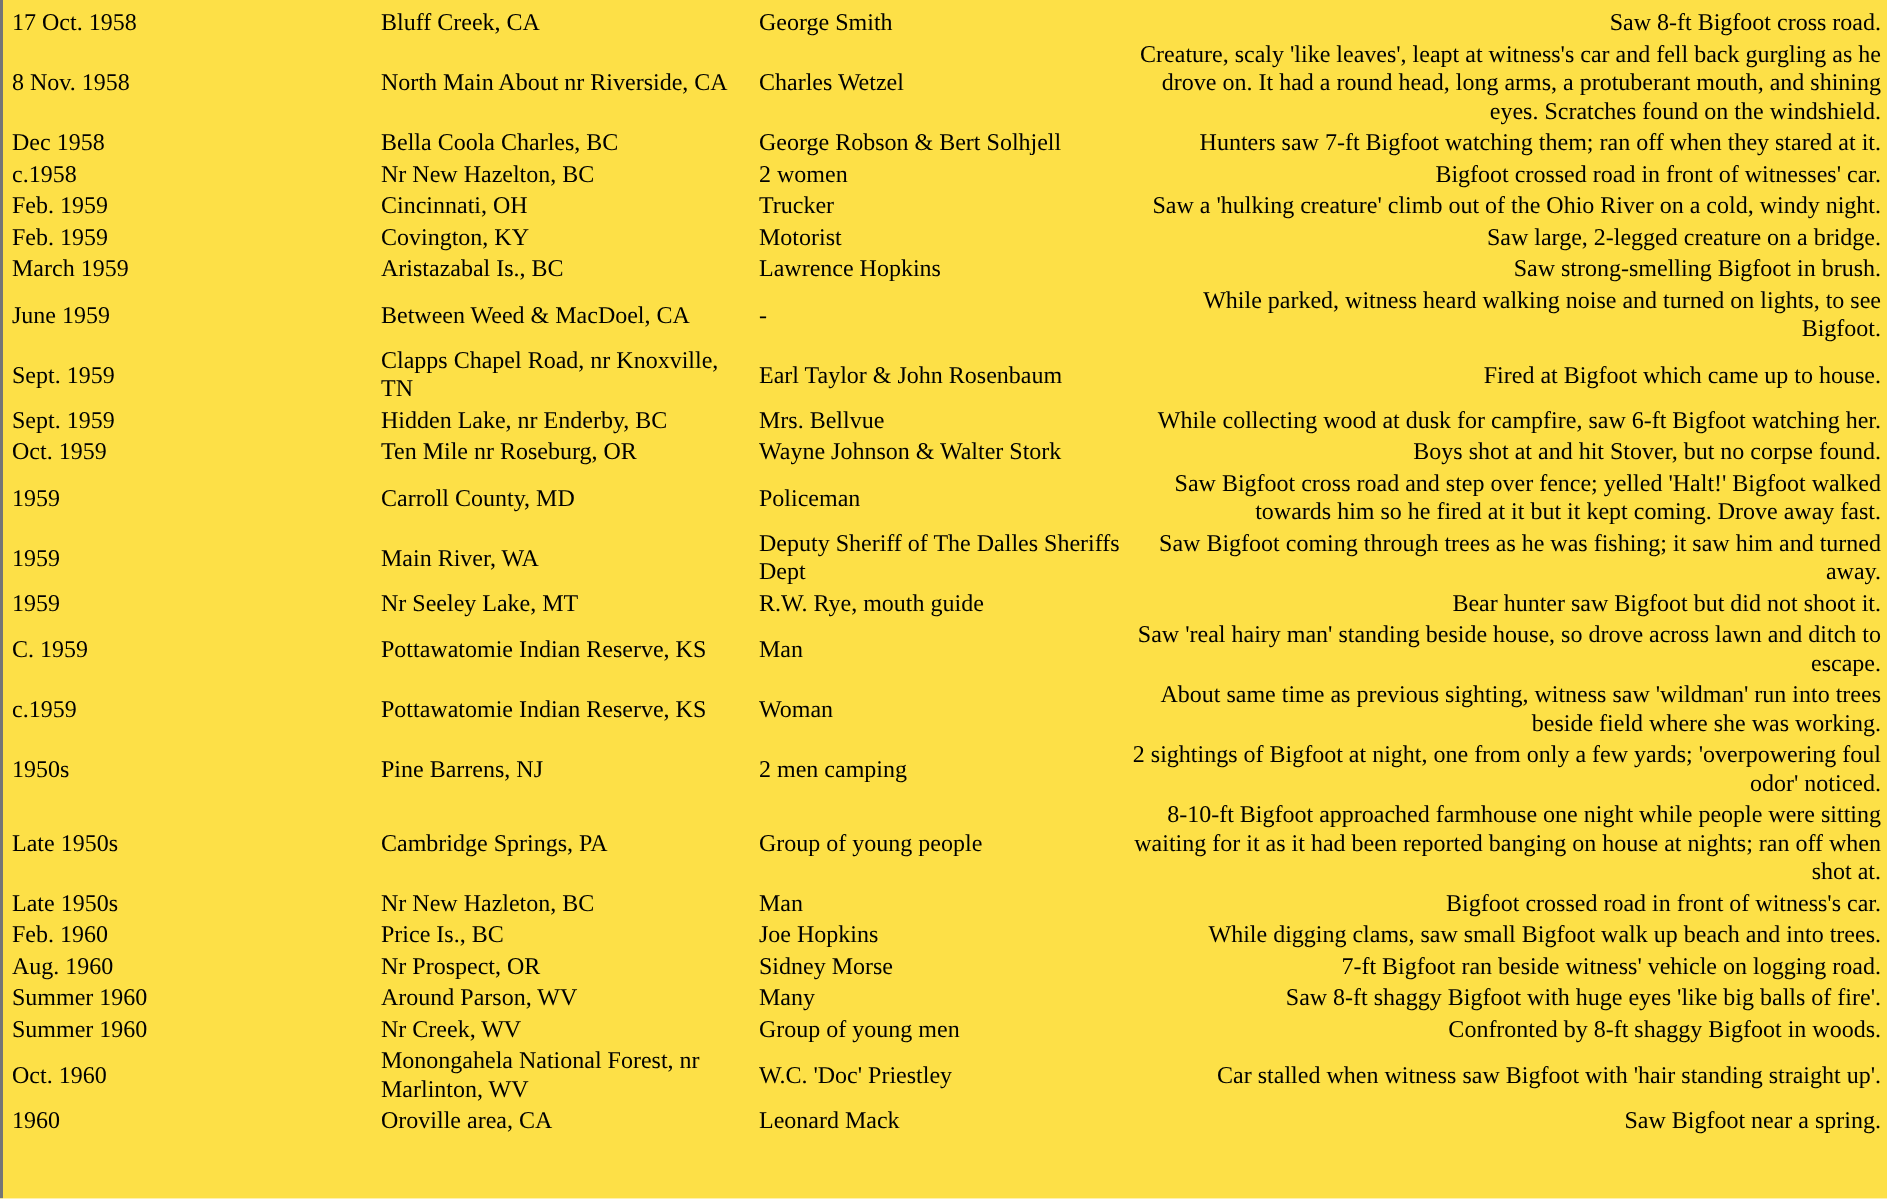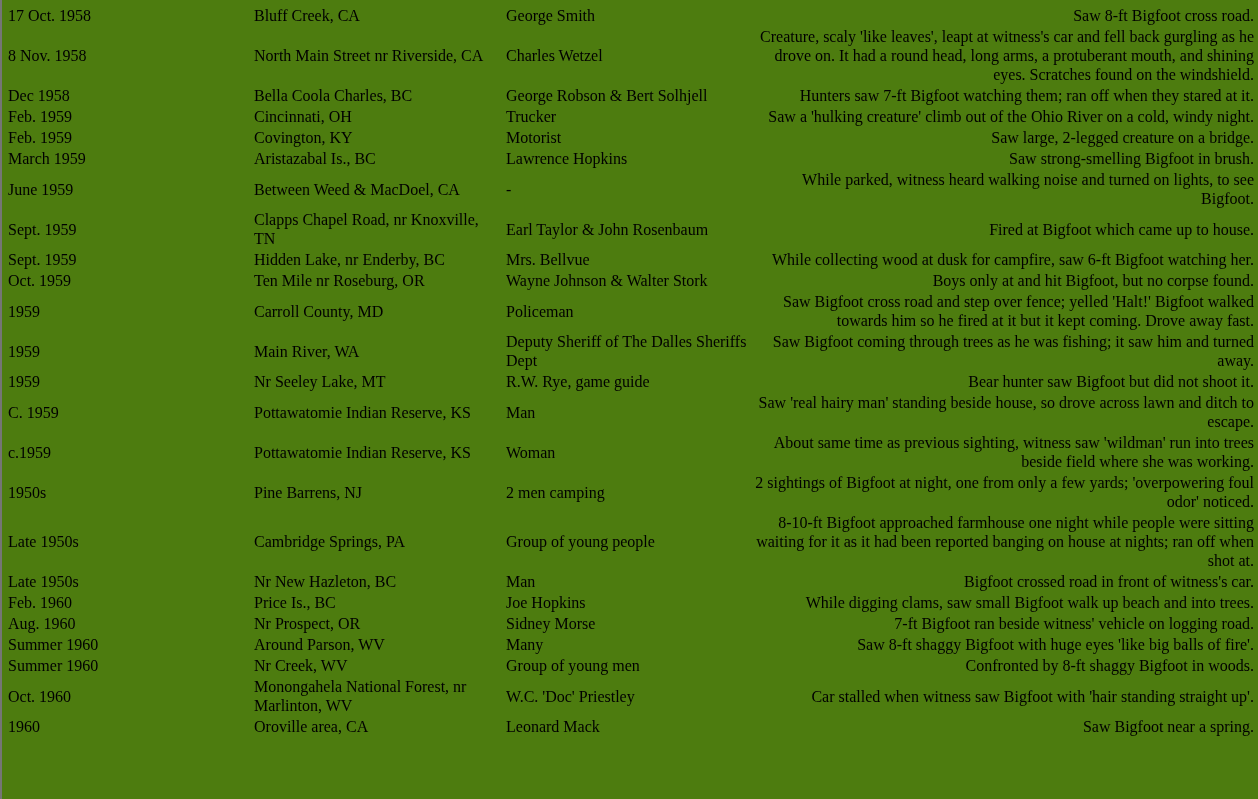--- a/index.html
+++ b/index.html
@@ -8,21 +8,21 @@
     background: #ffffff;
     color: #000000;
     font-family: "Liberation Serif", "DejaVu Serif", serif;
     font-size: 16px;
   }
   .page {
     position: relative;
     width: 1258px;
     height: 799px;
     overflow: hidden;
-    background: #4d7c0f;
+    background: #fde047;
   }
   .left-border {
     position: absolute;
     left: 0;
     top: 0;
     width: 2px;
     height: 100%;
     background: #757575;
   }
   table.sightings {
@@ -58,31 +58,37 @@
     </colgroup>
     <tbody>
         <tr>
     <td class="col-date">17 Oct. 1958</td>
     <td class="col-location">Bluff Creek, CA</td>
     <td class="col-witness">George Smith</td>
     <td class="col-description">Saw 8-ft Bigfoot cross road.</td>
   </tr>
         <tr>
     <td class="col-date">8 Nov. 1958</td>
-    <td class="col-location">North Main Street nr Riverside, CA</td>
+    <td class="col-location">North Main About nr Riverside, CA</td>
     <td class="col-witness">Charles Wetzel</td>
     <td class="col-description">Creature, scaly 'like leaves', leapt at witness's car and fell back gurgling as he drove on. It had a round head, long arms, a protuberant mouth, and shining eyes. Scratches found on the windshield.</td>
   </tr>
         <tr>
     <td class="col-date">Dec 1958</td>
     <td class="col-location">Bella Coola Charles, BC</td>
     <td class="col-witness">George Robson &amp; Bert Solhjell</td>
     <td class="col-description">Hunters saw 7-ft Bigfoot watching them; ran off when they stared at it.</td>
   </tr>
         <tr>
+    <td class="col-date">c.1958</td>
+    <td class="col-location">Nr New Hazelton, BC</td>
+    <td class="col-witness">2 women</td>
+    <td class="col-description">Bigfoot crossed road in front of witnesses' car.</td>
+  </tr>
+        <tr>
     <td class="col-date">Feb. 1959</td>
     <td class="col-location">Cincinnati, OH</td>
     <td class="col-witness">Trucker</td>
     <td class="col-description">Saw a 'hulking creature' climb out of the Ohio River on a cold, windy night.</td>
   </tr>
         <tr>
     <td class="col-date">Feb. 1959</td>
     <td class="col-location">Covington, KY</td>
     <td class="col-witness">Motorist</td>
     <td class="col-description">Saw large, 2-legged creature on a bridge.</td>
@@ -108,38 +114,38 @@
         <tr>
     <td class="col-date">Sept. 1959</td>
     <td class="col-location">Hidden Lake, nr Enderby, BC</td>
     <td class="col-witness">Mrs. Bellvue</td>
     <td class="col-description">While collecting wood at dusk for campfire, saw 6-ft Bigfoot watching her.</td>
   </tr>
         <tr>
     <td class="col-date">Oct. 1959</td>
     <td class="col-location">Ten Mile nr Roseburg, OR</td>
     <td class="col-witness">Wayne Johnson &amp; Walter Stork</td>
-    <td class="col-description">Boys only at and hit Bigfoot, but no corpse found.</td>
+    <td class="col-description">Boys shot at and hit Stover, but no corpse found.</td>
   </tr>
         <tr>
     <td class="col-date">1959</td>
     <td class="col-location">Carroll County, MD</td>
     <td class="col-witness">Policeman</td>
     <td class="col-description">Saw Bigfoot cross road and step over fence; yelled 'Halt!' Bigfoot walked towards him so he fired at it but it kept coming. Drove away fast.</td>
   </tr>
         <tr>
     <td class="col-date">1959</td>
     <td class="col-location">Main River, WA</td>
     <td class="col-witness">Deputy Sheriff of The Dalles Sheriffs Dept</td>
     <td class="col-description">Saw Bigfoot coming through trees as he was fishing; it saw him and turned away.</td>
   </tr>
         <tr>
     <td class="col-date">1959</td>
     <td class="col-location">Nr Seeley Lake, MT</td>
-    <td class="col-witness">R.W. Rye, game guide</td>
+    <td class="col-witness">R.W. Rye, mouth guide</td>
     <td class="col-description">Bear hunter saw Bigfoot but did not shoot it.</td>
   </tr>
         <tr>
     <td class="col-date">C. 1959</td>
     <td class="col-location">Pottawatomie Indian Reserve, KS</td>
     <td class="col-witness">Man</td>
     <td class="col-description">Saw 'real hairy man' standing beside house, so drove across lawn and ditch to escape.</td>
   </tr>
         <tr>
     <td class="col-date">c.1959</td>

